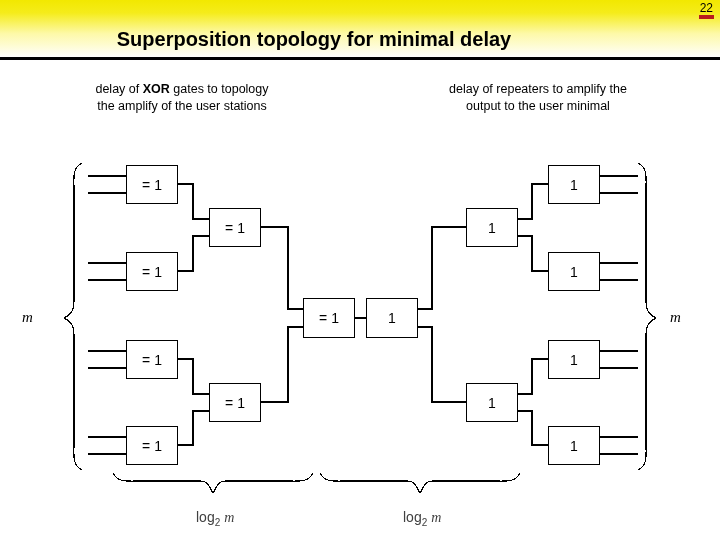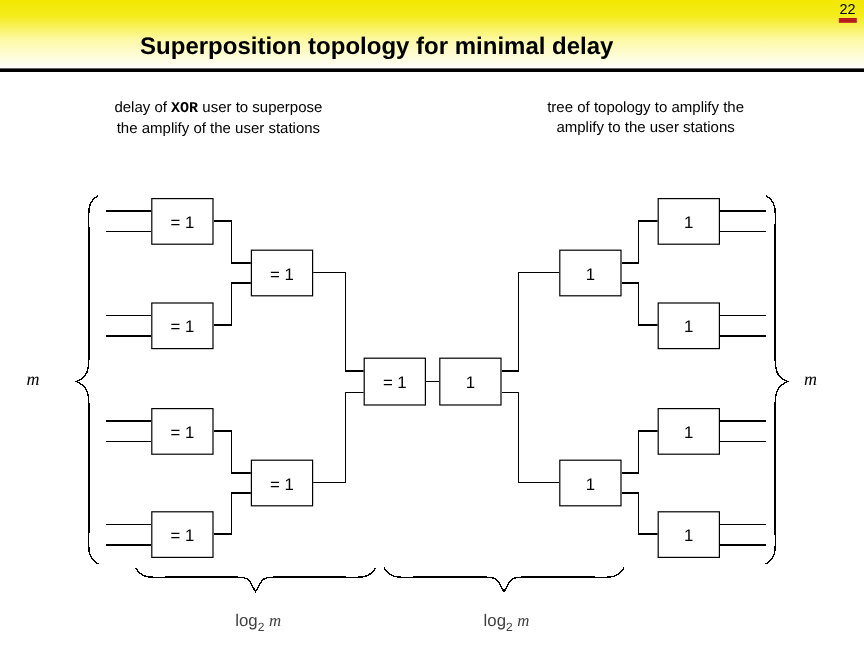--- a/index.html
+++ b/index.html
@@ -35,21 +35,21 @@
   }
 
   
   .caption{
     position:absolute;
     text-align:center;
     font-size:12.5px;color:#000;line-height:17px;
   }
   .caption-left{left:42px;top:81px;width:280px;}
   .caption-right{left:398px;top:81px;width:280px;}
-  .caption b{font-weight:bold;font-family:Liberation Mono, monospace;}
+  .caption b{font-weight:bold;}
 
   
   #diagram{position:absolute;left:0;top:0;width:720px;height:540px;}
 
   
   .gate{
     position:absolute;
     border:1.3px solid #000;
     background:#fff;
     box-sizing:border-box;
@@ -78,27 +78,27 @@
 <body>
 
 <div id="slide">
 
   <div class="header-band"></div>
   <div class="header-rule"></div>
   <div class="page-number">22</div>
   <div class="slide-title">Superposition topology for minimal delay</div>
 
   <div class="caption caption-left">
-    <span><span>delay of </span><b>XOR</b><span> user to superpose</span></span><br>
+    <span><span>delay of </span><b>XOR</b><span> gates to topology</span></span><br>
     <span>the amplify of the user stations</span>
   </div>
 
   <div class="caption caption-right">
-    <span>tree of topology to amplify the</span><br>
-    <span>amplify to the user stations</span>
+    <span>delay of repeaters to amplify the</span><br>
+    <span>output to the user minimal</span>
   </div>
 
   <svg id="diagram" viewBox="0 0 720 540" width="720" height="540" xmlns="http://www.w3.org/2000/svg">
     <g stroke="#000" stroke-width="1.3" fill="none" shape-rendering="crispEdges">
 
       <g>
         <line x1="88" y1="176" x2="126" y2="176"></line>
         <line x1="88" y1="193" x2="126" y2="193"></line>
         <line x1="88" y1="263" x2="126" y2="263"></line>
         <line x1="88" y1="280" x2="126" y2="280"></line>

